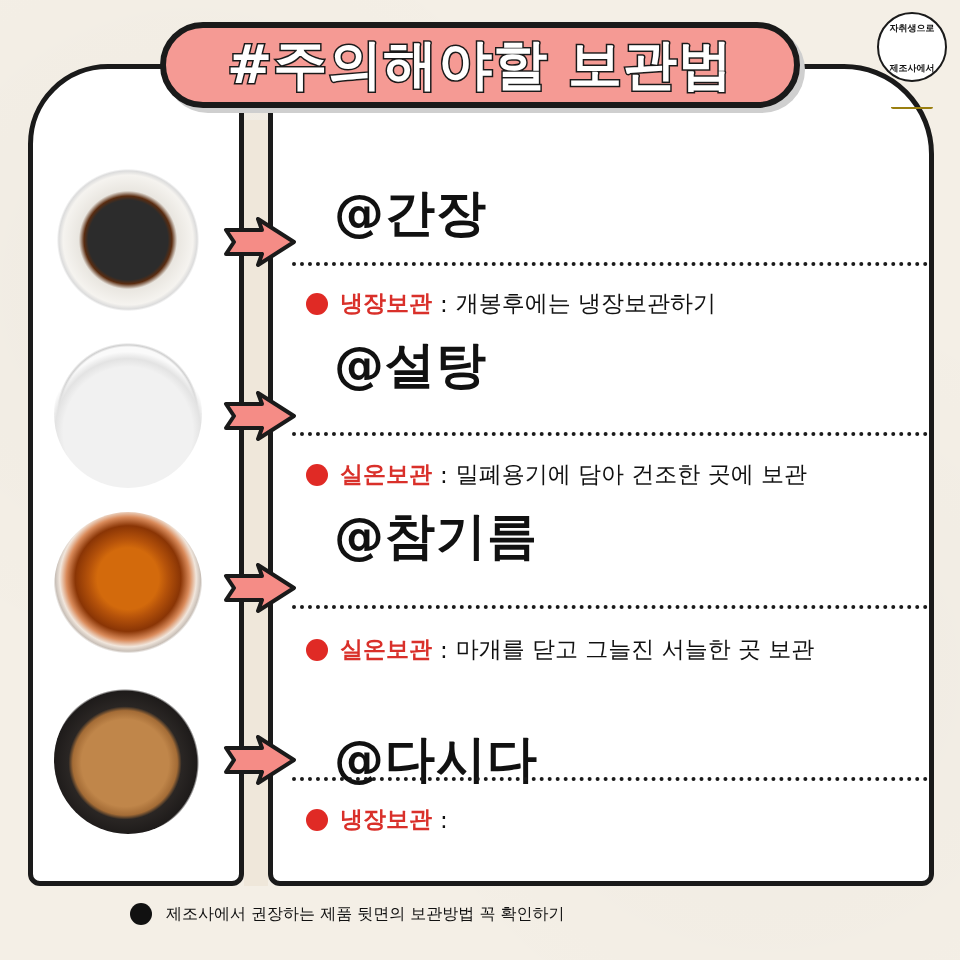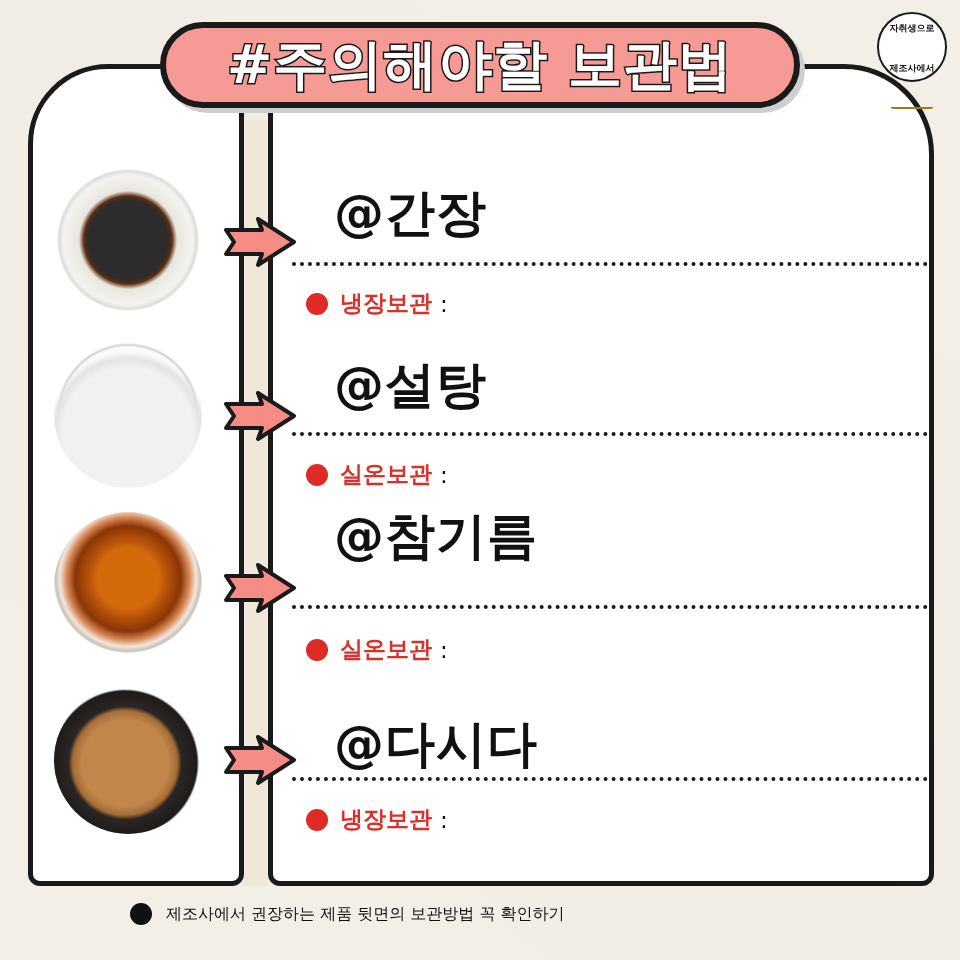--- a/index.html
+++ b/index.html
@@ -145,39 +145,42 @@
 <svg class="arrow" style="top:734px" viewBox="0 0 76 52">
   <path d="M4 14 L40 14 L36 3 L72 26 L36 49 L40 38 L4 38 L12 26 Z" fill="#f58c86" stroke="#1a1a1a" stroke-width="4" stroke-linejoin="round"></path>
 </svg>
 
 <div class="item-title" style="top:188px">@간장</div>
 <div class="dotted" style="top:262px"></div>
 <div class="note" style="top:288px">
   <span class="dot"></span>
   <span class="label">냉장보관</span>
   <span class="colon">:</span>
+  <span>개봉후에는 냉장보관하기</span>
 </div>
 
-<div class="item-title" style="top:360px">@설탕</div>
+<div class="item-title" style="top:340px">@설탕</div>
 <div class="dotted" style="top:432px"></div>
 <div class="note" style="top:459px">
   <span class="dot"></span>
   <span class="label">실온보관</span>
   <span class="colon">:</span>
+  <span>밀폐용기에 담아 건조한 곳에 보관</span>
 </div>
 
 <div class="item-title" style="top:511px">@참기름</div>
 <div class="dotted" style="top:605px"></div>
 <div class="note" style="top:634px">
   <span class="dot"></span>
   <span class="label">실온보관</span>
   <span class="colon">:</span>
+  <span>마개를 닫고 그늘진 서늘한 곳 보관</span>
 </div>
 
-<div class="item-title" style="top:719px">@다시다</div>
+<div class="item-title" style="top:734px">@다시다</div>
 <div class="dotted" style="top:777px"></div>
 <div class="note" style="top:804px">
   <span class="dot"></span>
   <span class="label">냉장보관</span>
   <span class="colon">:</span>
 </div>
 
 <div class="footer">
   <span class="dot"></span>
   <span>제조사에서 권장하는 제품 뒷면의 보관방법 꼭 확인하기</span>

